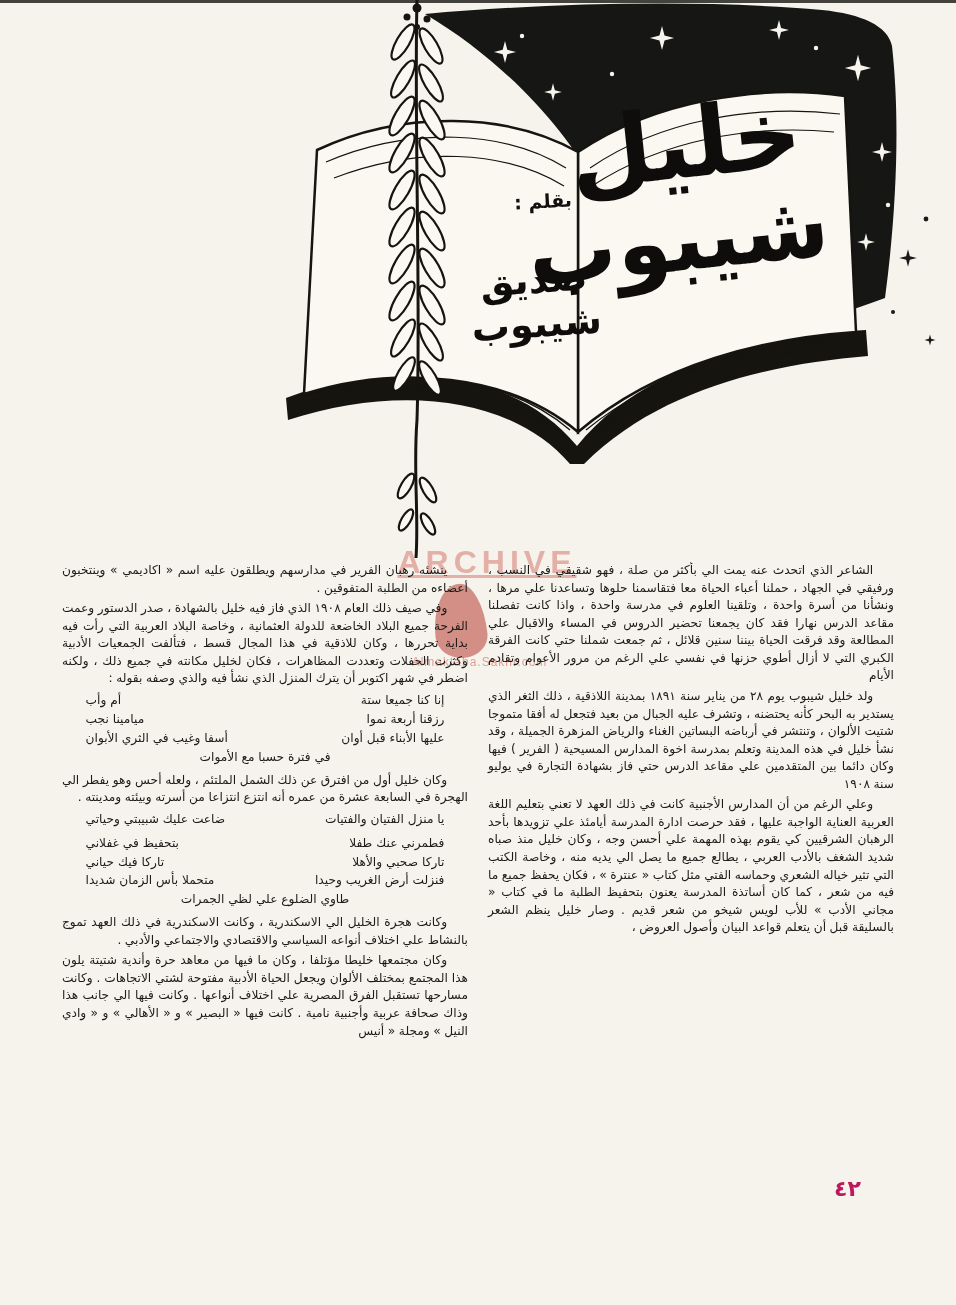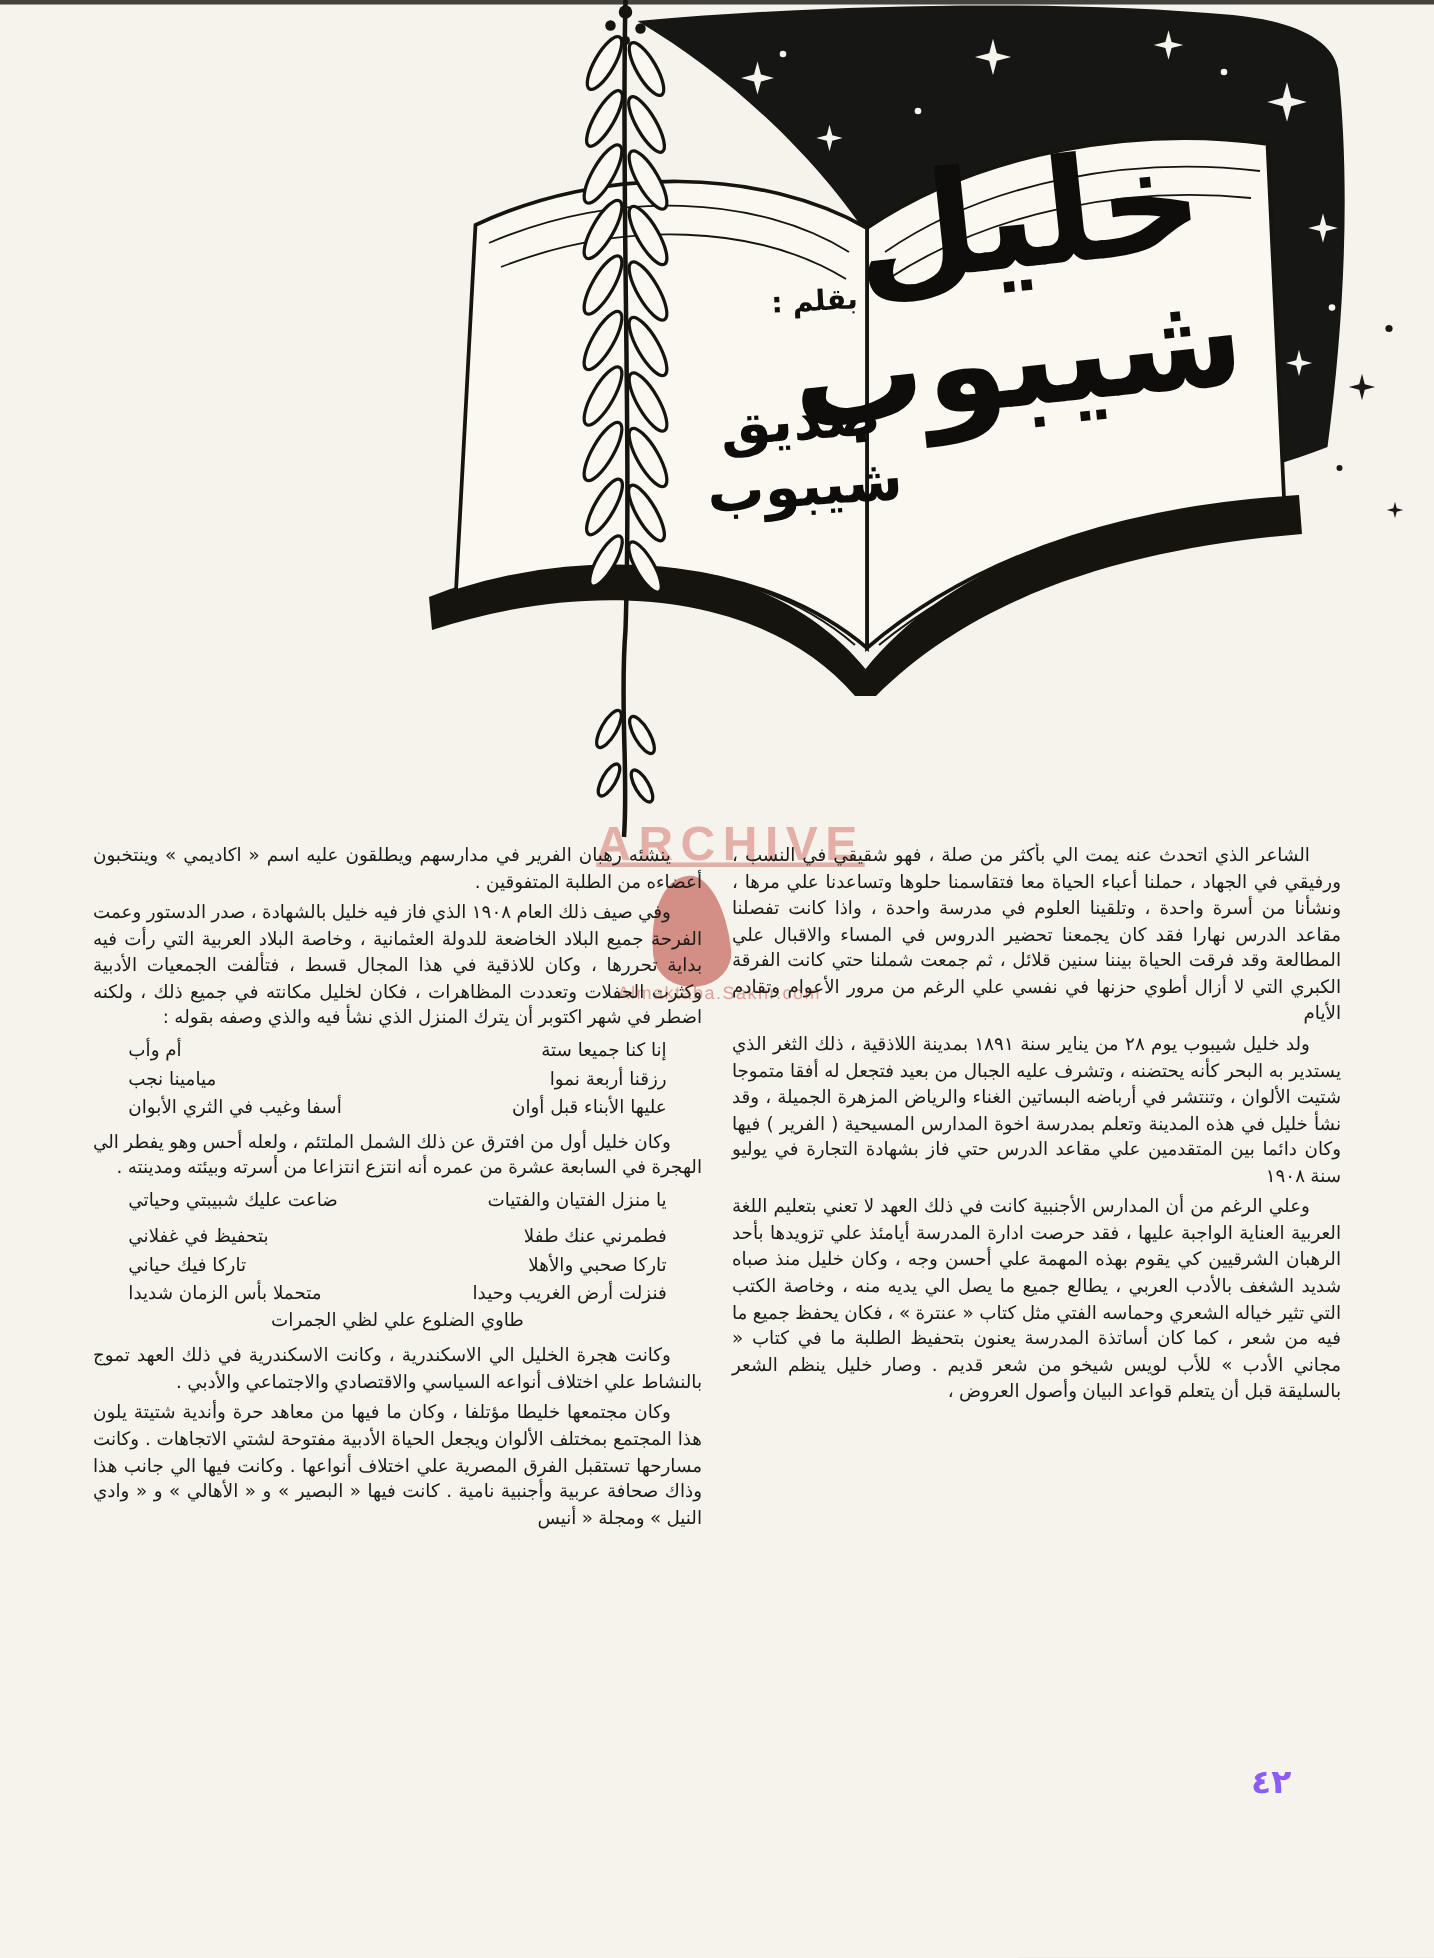--- a/index.html
+++ b/index.html
@@ -78,21 +78,21 @@
   .verse{width:92%;margin:3px auto 5px;}
   .verse-line{
     display:flex;justify-content:space-between;
     font-size:12.2px;line-height:1.55;
     padding:0 .6em;
   }
   .verse-line.center{justify-content:center;}
   
   .page-number{
     position:absolute;left:834px;top:1176px;
-    font-size:22px;font-weight:bold;direction:rtl;color:#8b5cf6;
+    font-size:22px;font-weight:bold;direction:rtl;color:#be185d;
   }
 </style>
 </head>
 <body>
 
 <div class="page">
 
   <div class="header">
     <svg width="956" height="560" viewBox="0 0 956 560">
       <defs>
@@ -213,20 +213,23 @@
             <span>أم وأب</span>
           </div>
           <div class="verse-line">
             <span>رزقنا أربعة نموا</span>
             <span>ميامينا نجب</span>
           </div>
           <div class="verse-line">
             <span>عليها الأبناء قبل أوان</span>
             <span>أسفا وغيب في الثري الأبوان</span>
           </div>
+          <div class="verse-line center">
+            <span>في فترة حسبا مع الأموات</span>
+          </div>
         </div>
         <p class="para">وكان خليل أول من افترق عن ذلك الشمل الملتئم ، ولعله أحس وهو يفطر الي الهجرة في السابعة عشرة من عمره أنه انتزع انتزاعا من أسرته وبيئته ومدينته .</p>
         <div class="verse">
           <div class="verse-line">
             <span>يا منزل الفتيان والفتيات</span>
             <span>ضاعت عليك شبيبتي وحياتي</span>
           </div>
         </div>
         <div class="verse">
           <div class="verse-line">

